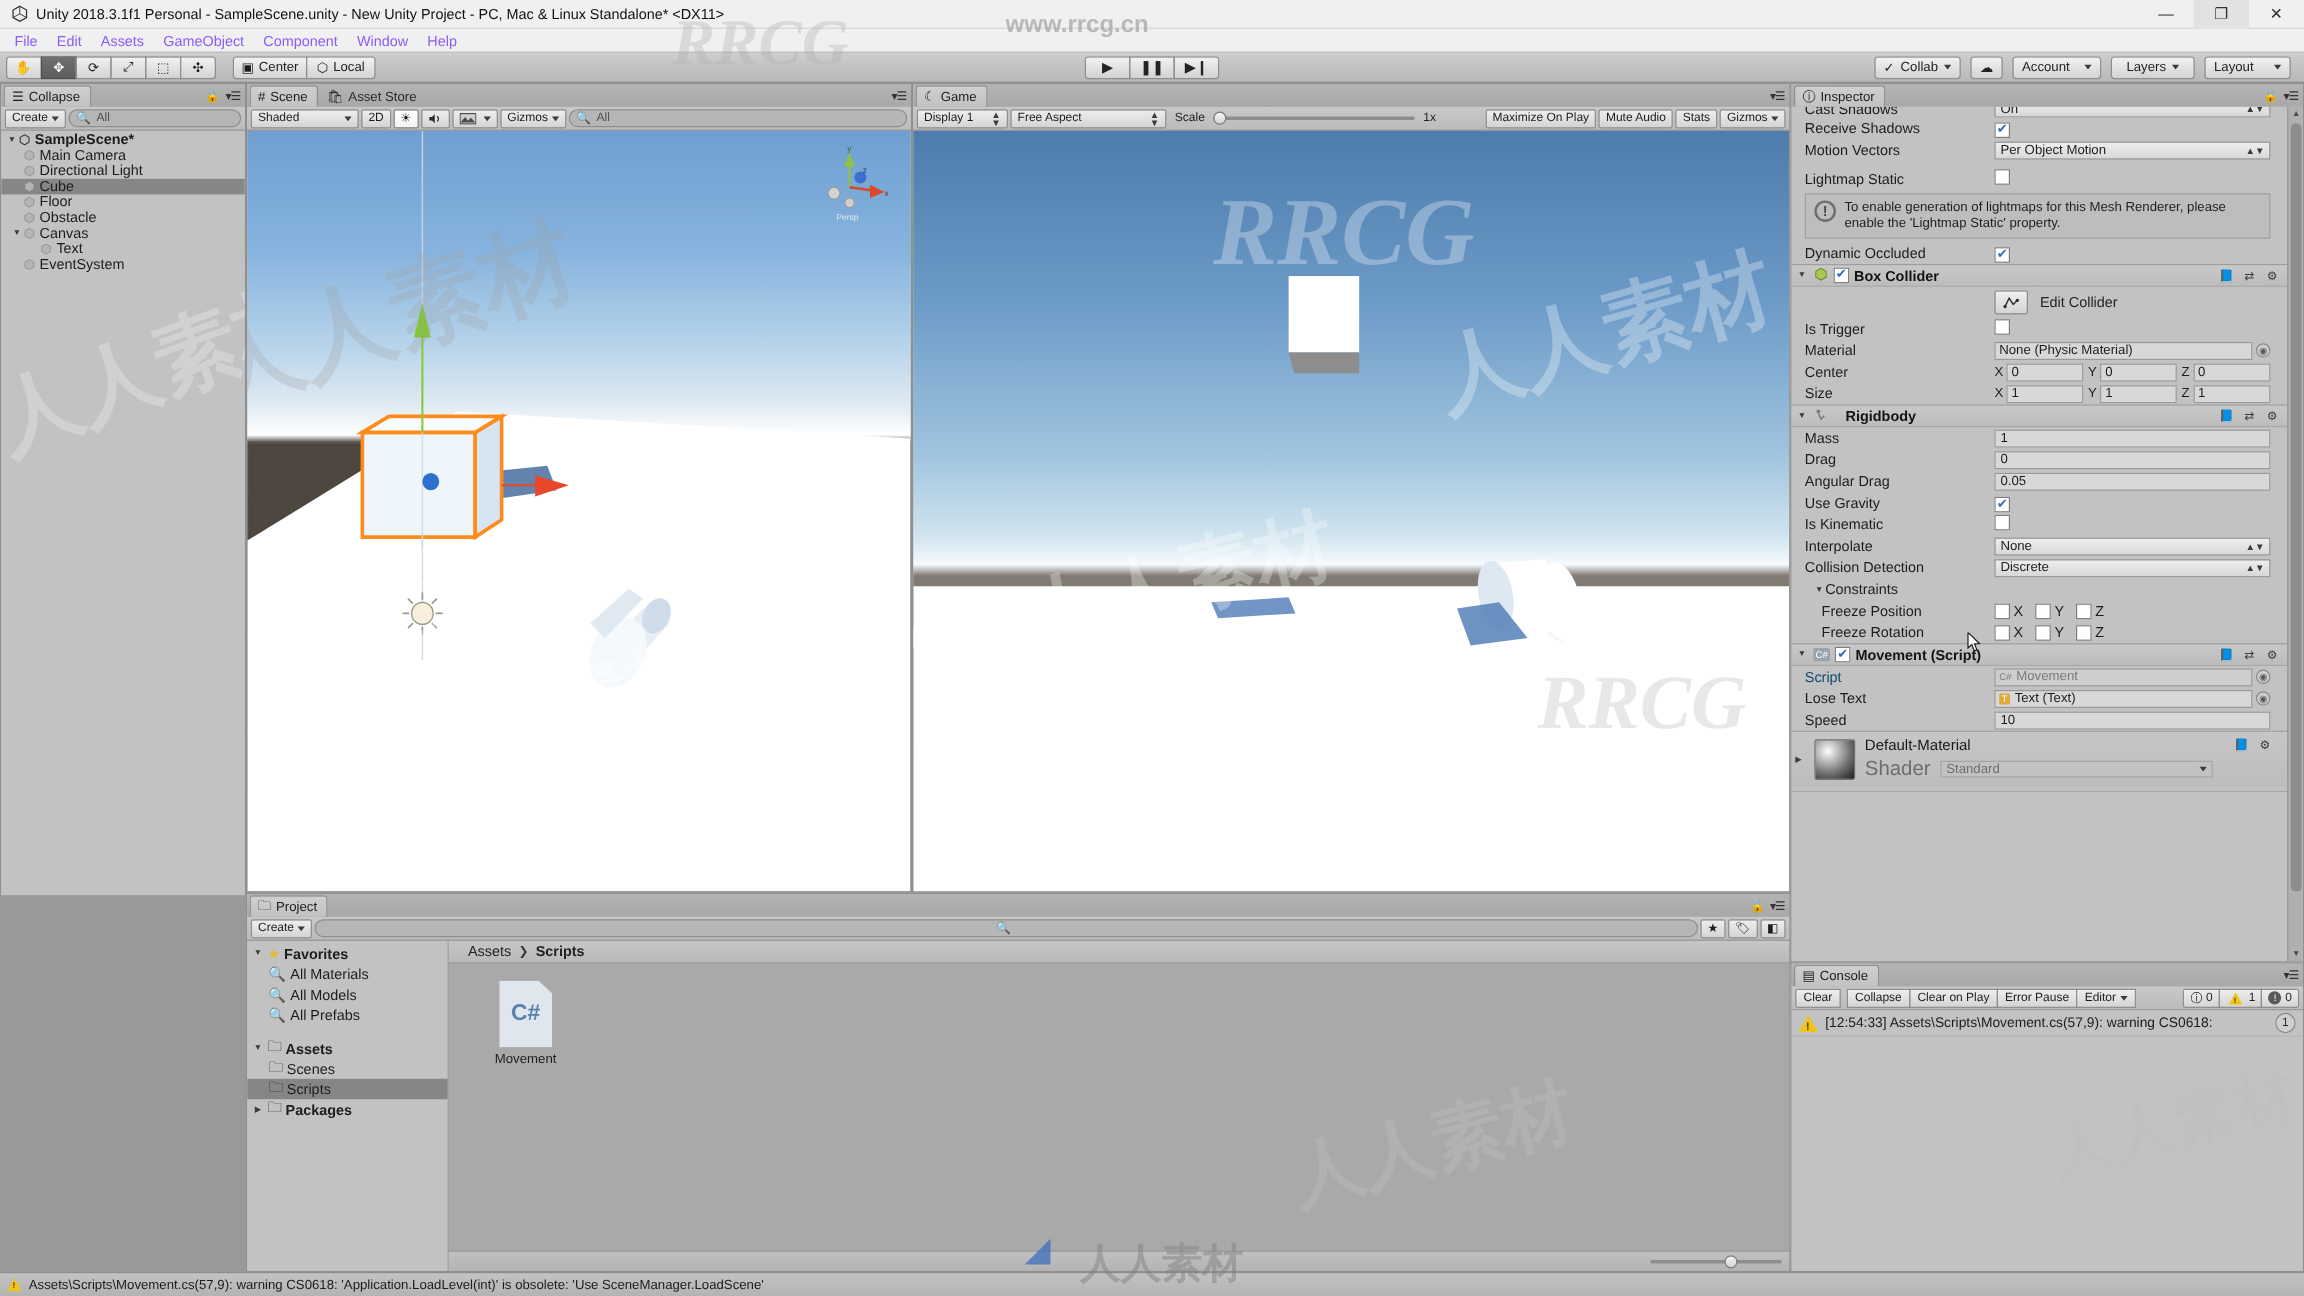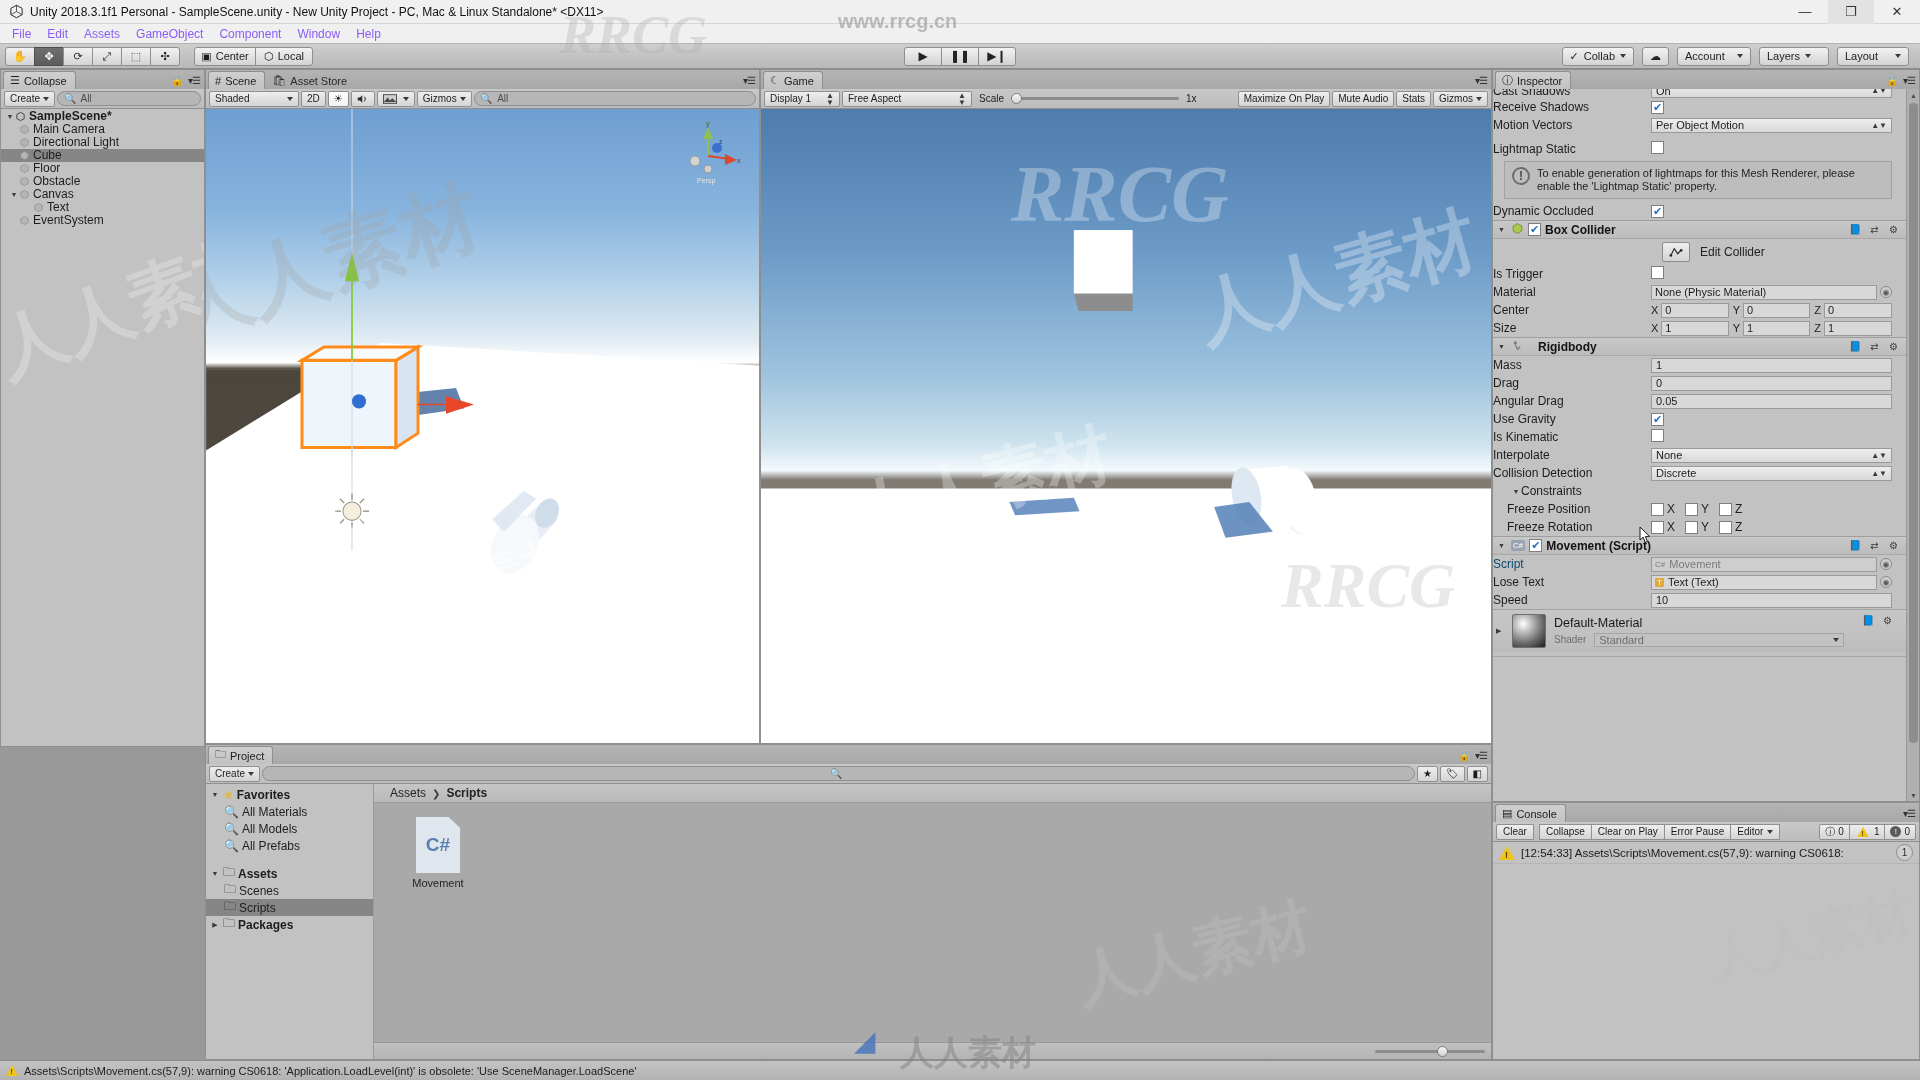--- a/index.html
+++ b/index.html
@@ -99,21 +99,21 @@
                font-weight:bold; font-style:italic; font-family:"Liberation Serif",serif; white-space:nowrap; }
   .wm-cn { font-family:"DejaVu Sans",sans-serif; font-style:normal; }
 
   
   .insp-body { background:#c2c2c2; overflow:hidden; position:relative; }
   .insp-scroll { position:absolute; inset:0 13px 0 0; }
   .vscroll { position:absolute; top:0; bottom:0; right:0; width:13px; background:#b0b0b0; border-left:1px solid #979797; }
   .vthumb { position:absolute; left:2px; width:9px; background:#8d8d8d; border-radius:4px; }
   .vscroll .arrow { position:absolute; left:0; width:13px; height:12px; display:flex; align-items:center; justify-content:center; font-size:7px; color:#4a4a4a; }
 
-  .prow { height:18px; display:flex; align-items:center; font-size:12px; color:#1d1d1d; }
+  .prow { height:18px; display:flex; align-items:center; padding-left:11px; font-size:12px; color:#1d1d1d; }
   .plabel { width:158px; flex:0 0 158px; }
   .plabel.ind { padding-left:14px; }
   .plabel.dim { color:#0c4a6e; }
   .pfield { flex:1; margin-right:14px; height:15px; background:#d8d8d8; border:1px solid #9a9a9a;
             display:flex; align-items:center; padding:0 4px; font-size:11px; color:#1d1d1d; }
   .pfield.drop { background:linear-gradient(#eee,#d8d8d8); justify-content:space-between; }
   .updown { font-size:8px; color:#3a3a3a; line-height:7px; text-align:center; }
   .pcheck { width:13px; height:13px; background:#fff; border:1px solid #7f7f7f; display:inline-flex;
             align-items:center; justify-content:center; }
   .pcheck.on::after { content:"✔"; font-size:11px; color:#2e6fb8; line-height:1; }
@@ -269,21 +269,21 @@
         <span>Collab</span>
         <span class="caret"></span>
       </div>
       <div class="rt-btn">
         <span>☁</span>
       </div>
       <div class="rt-btn" style="min-width:74px;justify-content:space-between">
         <span>Account</span>
         <span class="caret"></span>
       </div>
-      <div class="rt-btn" style="min-width:70px;justify-content:flex-start">
+      <div class="rt-btn" style="min-width:70px;justify-content:center">
         <span>Layers</span>
         <span class="caret"></span>
       </div>
       <div class="rt-btn" style="min-width:72px;justify-content:space-between">
         <span>Layout</span>
         <span class="caret"></span>
       </div>
     </div>
   </div>
 
@@ -892,21 +892,21 @@
               <div class="plabel">Speed</div>
               <div class="pfield">10</div>
             </div>
 
             <div class="mat-block">
               <span class="ctri" style="width:8px;font-size:7px;color:#3a3a3a">▶</span>
               <div class="mat-preview"></div>
               <div style="flex:1">
                 <div style="font-size:12.5px;color:#181818">Default-Material</div>
                 <div style="display:flex;align-items:center;gap:8px;margin-top:3px">
-                  <span style="color:#6e6e6e;font-size:10px">Shader</span>
+                  <span style="color:#6e6e6e;font-size:17px">Shader</span>
                   <span style="flex:1;height:14px;background:#c2c2c2;border:1px solid #a5a5a5;display:flex;align-items:center;justify-content:space-between;padding:0 4px;font-size:11px;color:#6e6e6e;margin-right:10px">
                     <span>Standard</span>
                     <span class="caret"></span>
                   </span>
                 </div>
               </div>
               <span class="comp-icons" style="align-self:flex-start">
                 <span class="mini-ico">📘</span>
                 <span class="mini-ico">⚙</span>
               </span>

